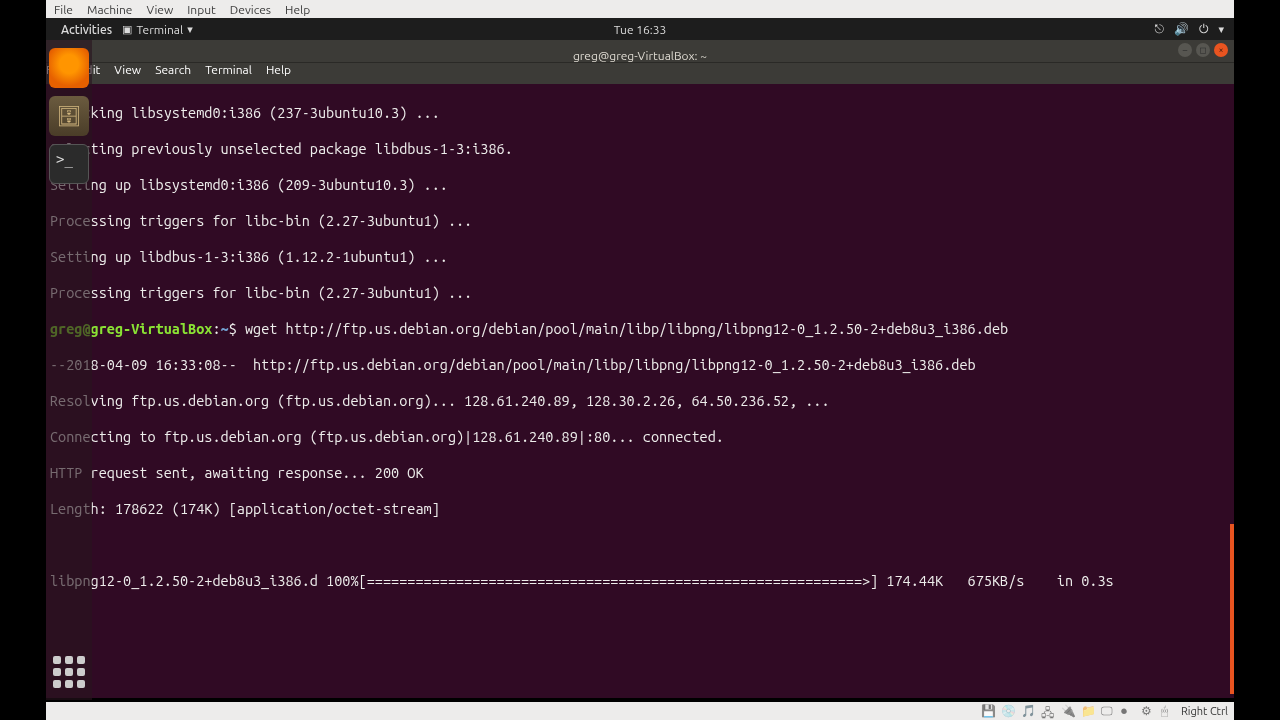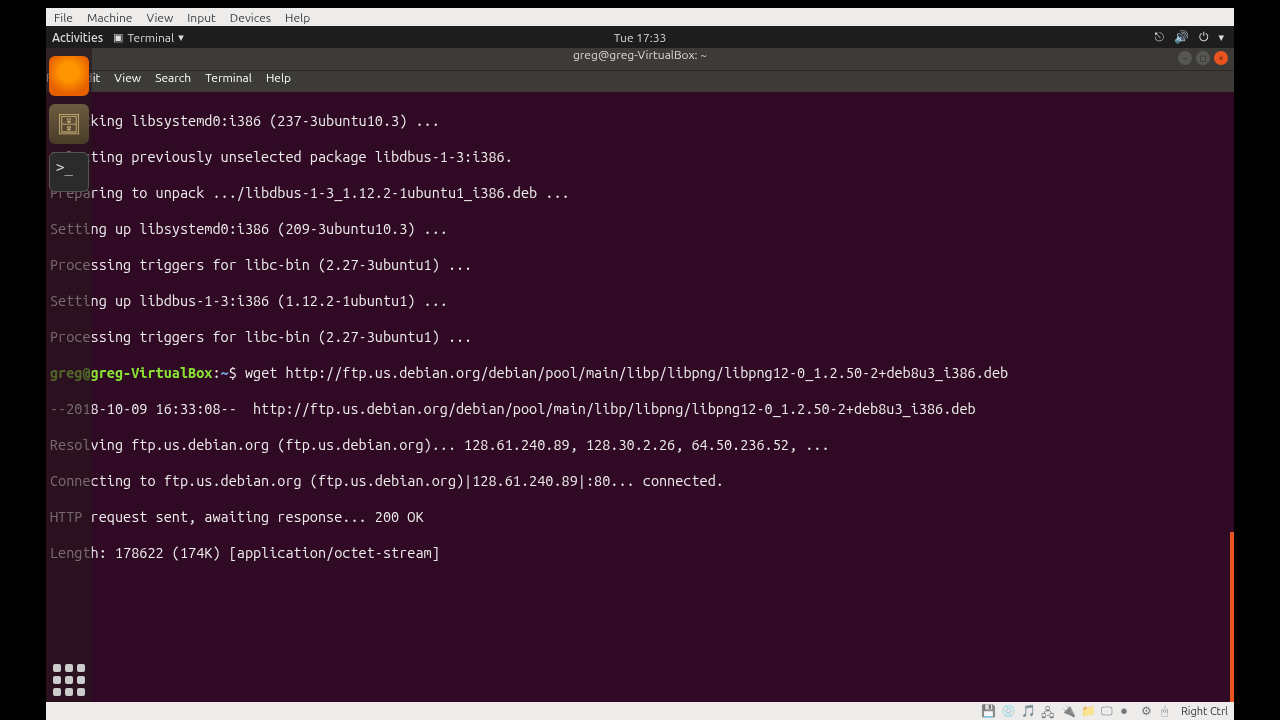--- a/index.html
+++ b/index.html
@@ -7,21 +7,21 @@
   width: 1280px;
   height: 720px;
   background: #000;
   font-family: "Ubuntu Mono", "DejaVu Sans Mono", monospace;
   overflow: hidden;
   position: relative;
 }
 .vbox-frame {
   position: absolute;
   left: 46px;
-  top: 8px;
+  top: 0;
   width: 1188px;
   height: 540px;
   background: #2c001e;
 }
 .vbox-menu {
   height: 18px;
   background: #edeceb;
   display: flex;
   align-items: center;
   padding: 0 8px;
@@ -34,33 +34,33 @@
 .topbar {
   height: 22px;
   background: #1d1d1d;
   display: flex;
   align-items: center;
   color: #dcdcdc;
   font-family: "Ubuntu", sans-serif;
   font-size: 12px;
   position: relative;
 }
-.topbar-left { display: flex; gap: 10px; padding-left: 6px; }
+.topbar-left { display: flex; gap: 10px; padding-left: 15px; }
 .topbar-left .act { font-weight: 500; }
 .topbar-center { position: absolute; left: 50%; transform: translateX(-50%); }
 .topbar-right { margin-left: auto; display: flex; gap: 10px; padding-right: 10px; align-items: center;}
 .terminal-dropdown { display:flex; align-items:center; gap:4px;}
 .window-titlebar {
   height: 22px;
   background: #3c3b37;
   color: #dfdbd2;
   font-family: "Ubuntu", sans-serif;
   font-size: 12px;
   display: flex;
-  align-items: flex-start;
+  align-items: flex-end;
   justify-content: center;
   position: relative;
 }
 .window-controls {
   position: absolute; right: 6px; top: 3px; display: flex; gap: 4px;
 }
 .wc { width: 14px; height: 14px; border-radius: 7px; display:flex; align-items:center; justify-content:center; font-size:9px;}
 .wc-min { background: #575651; color:#2b2b2b;}
 .wc-max { background: #575651; color:#2b2b2b;}
 .wc-close { background: #e95420; color:#3a1a0e;}
@@ -140,21 +140,21 @@
 
   <div class="topbar">
     <div class="topbar-left">
       <span class="act">Activities</span>
       <span class="terminal-dropdown">
         <span class="tri-icon">▣</span>
         <span>Terminal</span>
         <span class="tri-icon">▾</span>
       </span>
     </div>
-    <div class="topbar-center">Tue 17:33</div>
+    <div class="topbar-center">Tue 16:33</div>
     <div class="topbar-right">
       <span>⎋</span>
       <span>🔊</span>
       <span>⏻</span>
       <span class="tri-icon">▾</span>
     </div>
   </div>
 
   <div class="window-titlebar">
     <span>greg@greg-VirtualBox: ~</span>
@@ -170,32 +170,32 @@
     <span>Edit</span>
     <span>View</span>
     <span>Search</span>
     <span>Terminal</span>
     <span>Help</span>
   </div>
 
   <div class="terminal">
 <span class="term-line">Unpacking libsystemd0:i386 (237-3ubuntu10.3) ...</span>
 <span class="term-line">Selecting previously unselected package libdbus-1-3:i386.</span>
-<span class="term-line">Preparing to unpack .../libdbus-1-3_1.12.2-1ubuntu1_i386.deb ...</span>
 <span class="term-line">Setting up libsystemd0:i386 (209-3ubuntu10.3) ...</span>
 <span class="term-line">Processing triggers for libc-bin (2.27-3ubuntu1) ...</span>
 <span class="term-line">Setting up libdbus-1-3:i386 (1.12.2-1ubuntu1) ...</span>
 <span class="term-line">Processing triggers for libc-bin (2.27-3ubuntu1) ...</span>
 <span class="term-line"><span class="prompt-user">greg@greg-VirtualBox</span><span class="prompt-sep">:</span><span class="prompt-path">~</span><span class="prompt-sep">$</span> <span>wget http://ftp.us.debian.org/debian/pool/main/libp/libpng/libpng12-0_1.2.50-2+deb8u3_i386.deb</span></span>
-<span class="term-line">--2018-10-09 16:33:08--  http://ftp.us.debian.org/debian/pool/main/libp/libpng/libpng12-0_1.2.50-2+deb8u3_i386.deb</span>
+<span class="term-line">--2018-04-09 16:33:08--  http://ftp.us.debian.org/debian/pool/main/libp/libpng/libpng12-0_1.2.50-2+deb8u3_i386.deb</span>
 <span class="term-line">Resolving ftp.us.debian.org (ftp.us.debian.org)... 128.61.240.89, 128.30.2.26, 64.50.236.52, ...</span>
 <span class="term-line">Connecting to ftp.us.debian.org (ftp.us.debian.org)|128.61.240.89|:80... connected.</span>
 <span class="term-line">HTTP request sent, awaiting response... 200 OK</span>
 <span class="term-line">Length: 178622 (174K) [application/octet-stream]</span>
 <span class="term-line"> </span>
+<span class="term-line">libpng12-0_1.2.50-2+deb8u3_i386.d 100%[=============================================================&gt;] 174.44K   675KB/s    in 0.3s</span>
 
 
 
 
 
 
 
 
 
 

